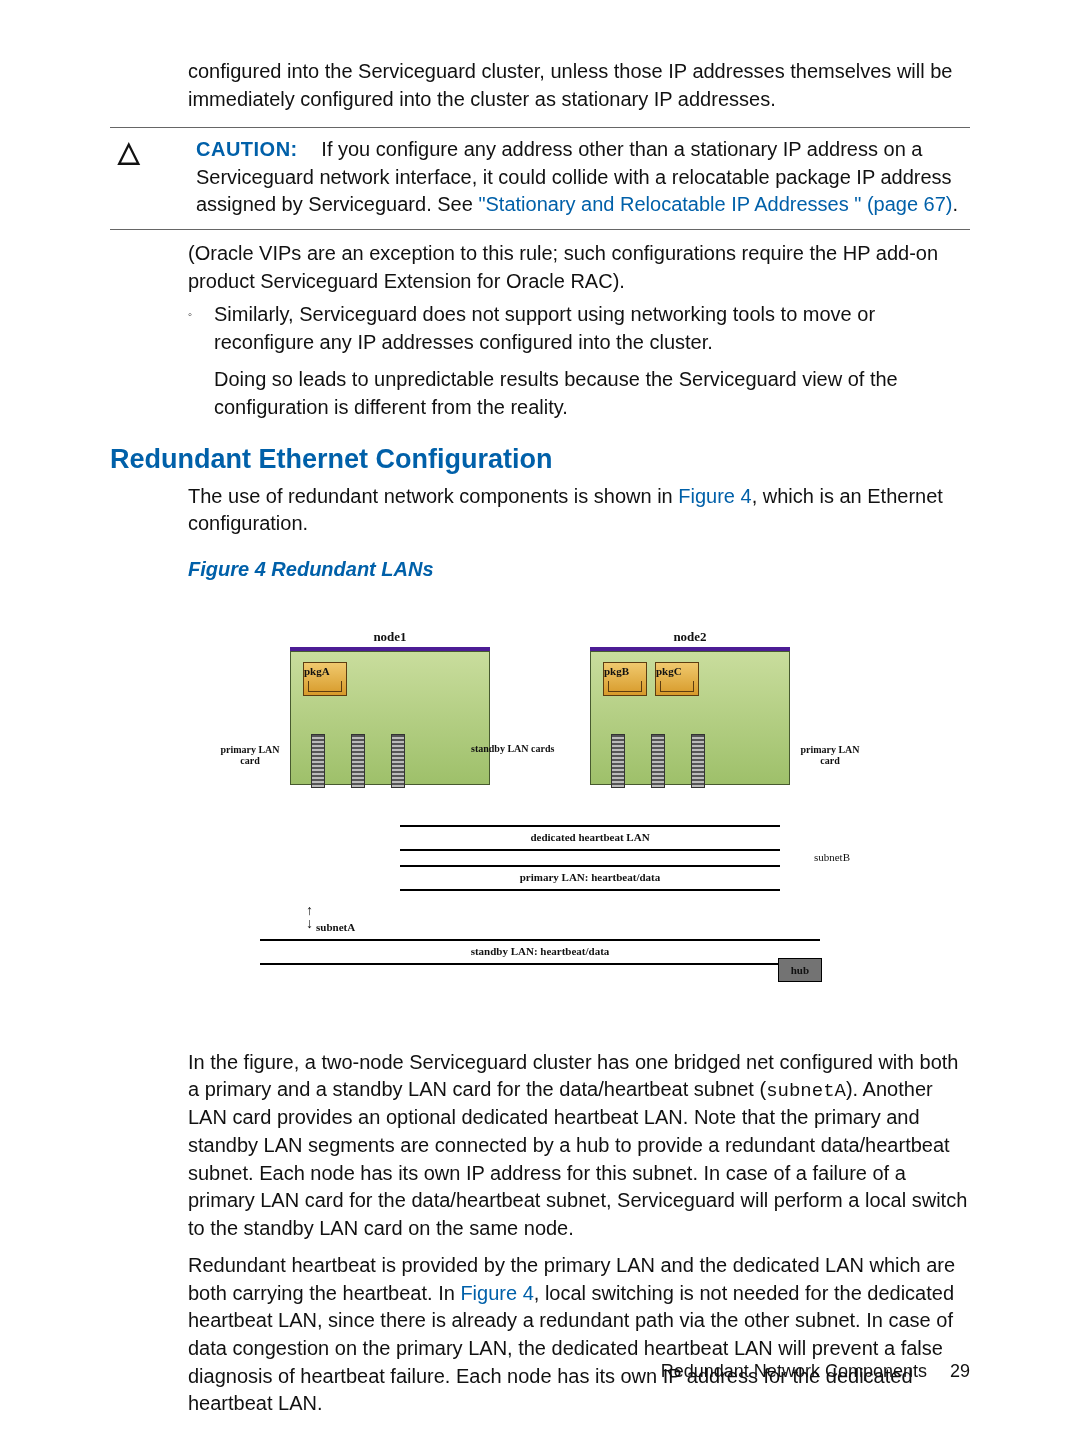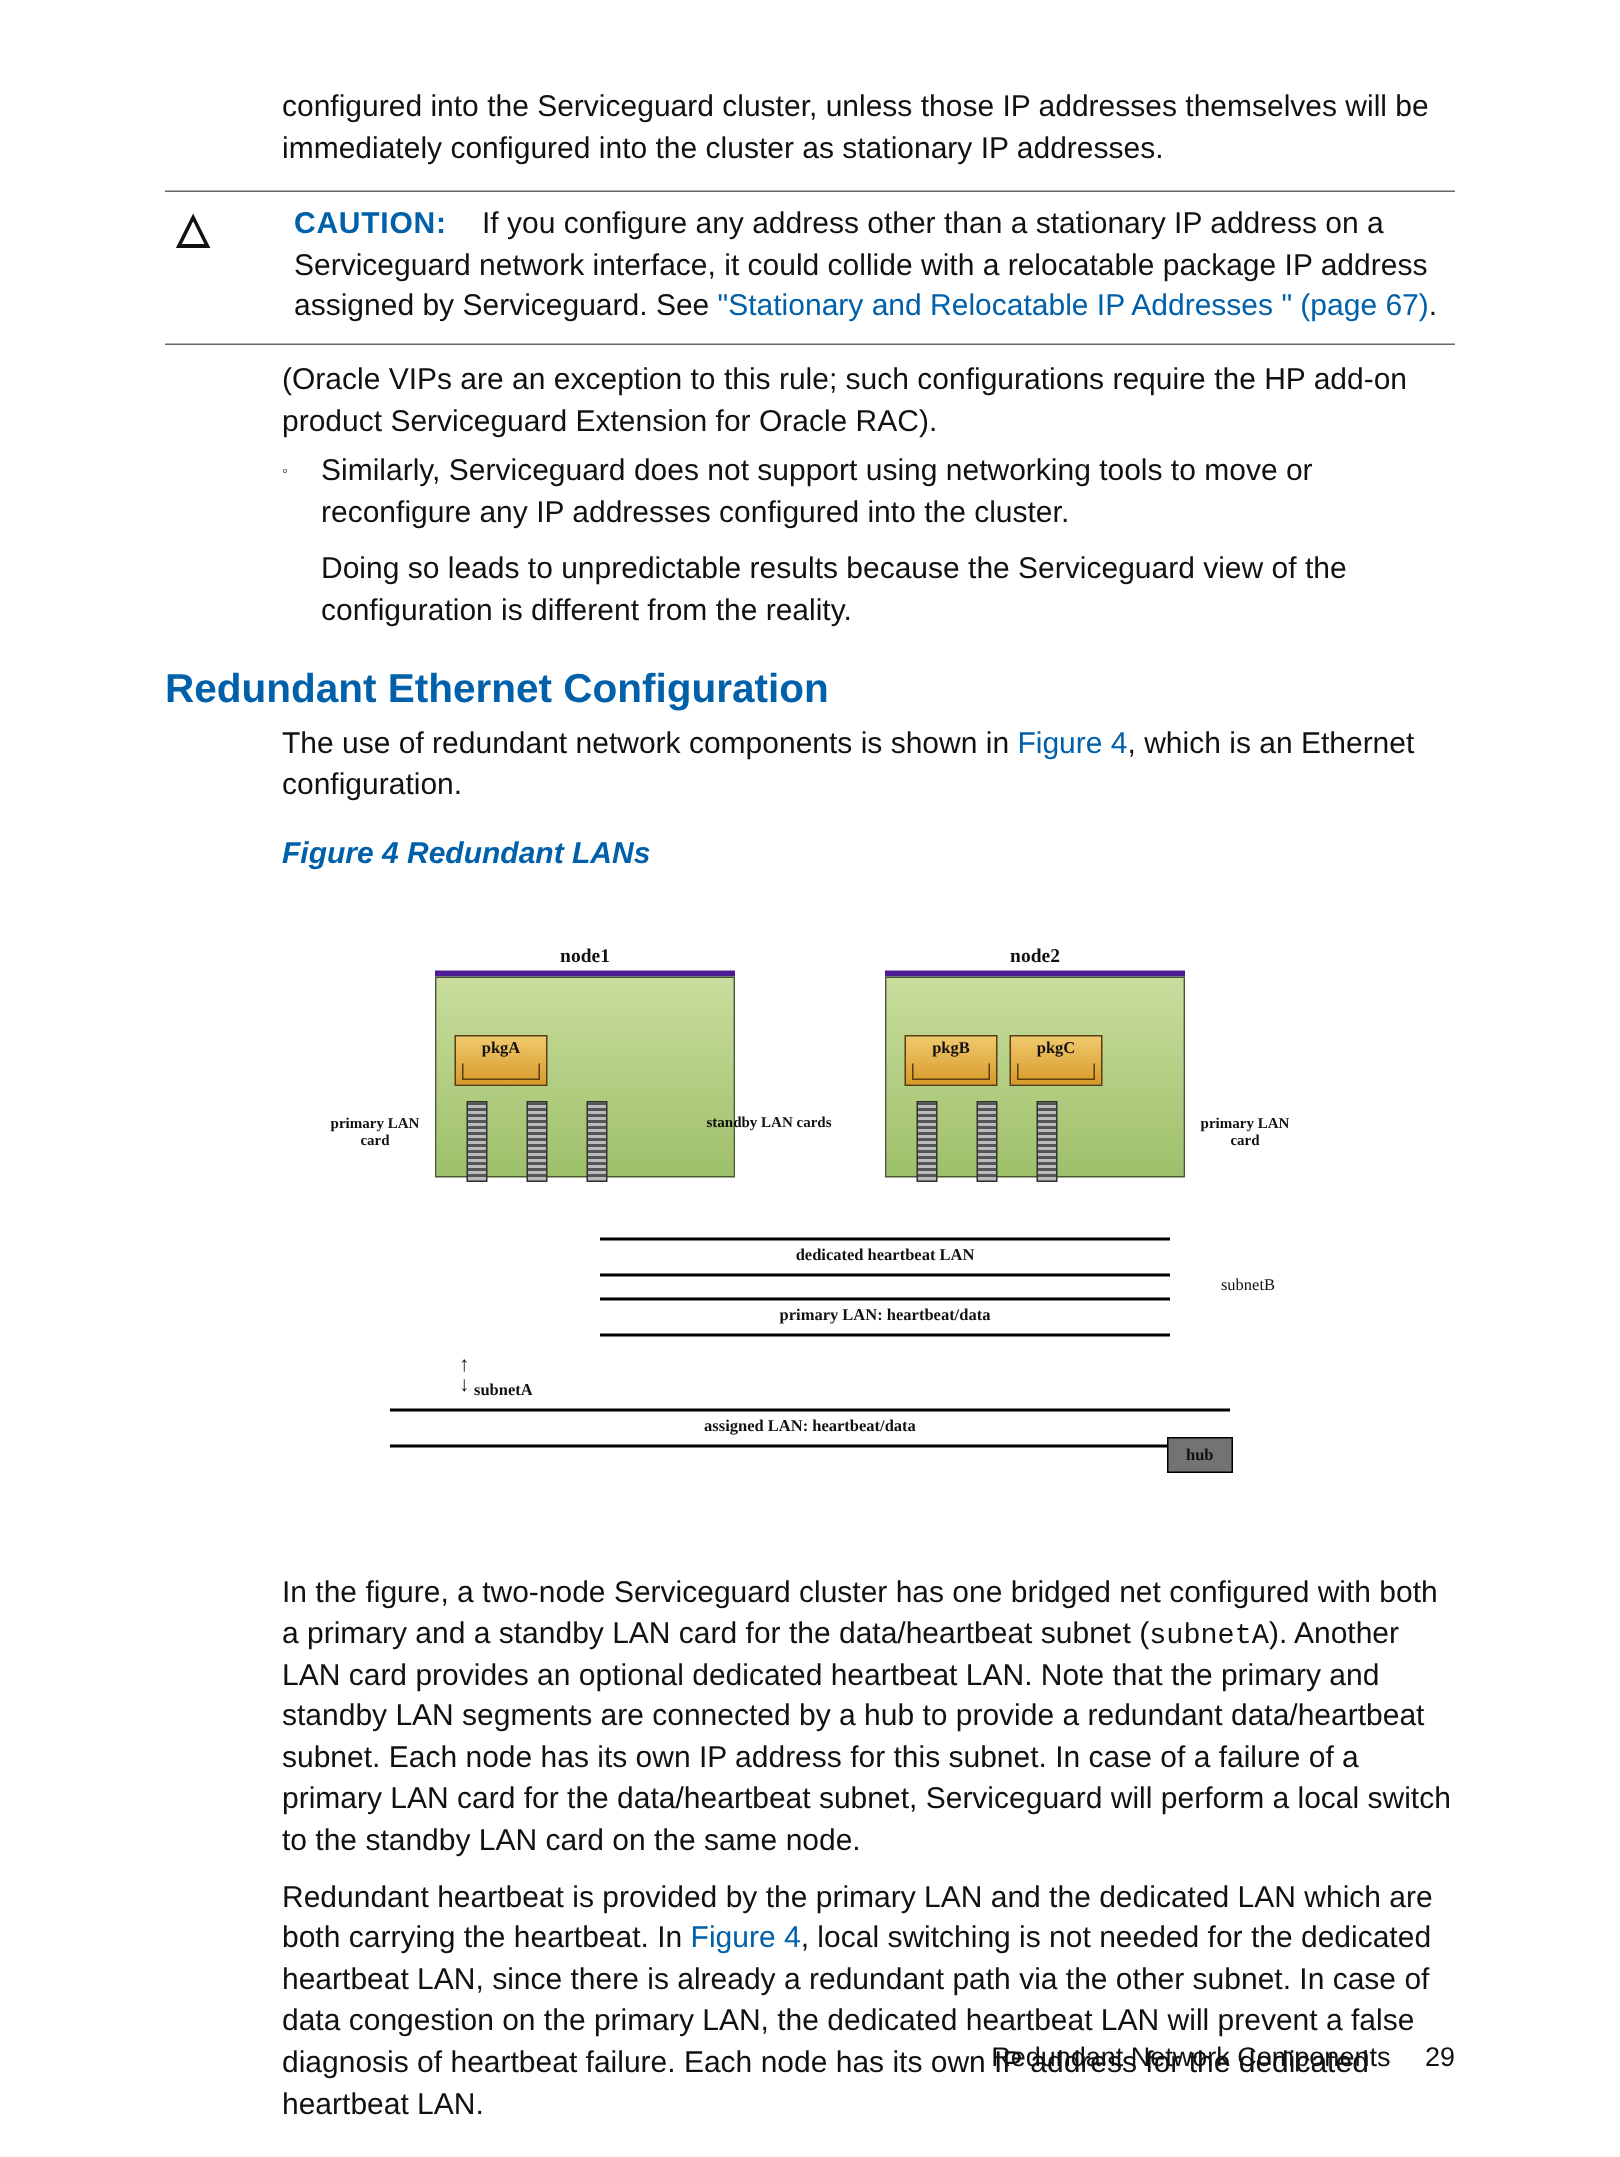--- a/index.html
+++ b/index.html
@@ -64,30 +64,29 @@
   .node-body {
     border: 1px solid #475a2f;
     height: 112px;
     background: linear-gradient(#c9dd9d, #9ec06a);
     position: relative;
     display: flex;
     gap: 8px;
     padding: 10px 12px;
   }
   .pkg {
-    width: 62px; height: 34px;
+    width: 44px; height: 34px;
     border: 1px solid #5c3c10;
     background: linear-gradient(#f0c96e, #d79a2a);
-    text-align: center;
+    text-align: left;
     font-weight: 700;
     font-size: 11px;
     padding-top: 2px;
     box-sizing: border-box;
     position: relative;
-    margin-top: 28px;
   }
   .pkg:after {
     content:"";
     position:absolute; left:4px; right:4px; bottom:3px; height:10px;
     border:1px solid #5c3c10;
     border-top:none;
   }
   .nic {
     position:absolute;
     width: 12px; height: 52px;
@@ -202,21 +201,21 @@
 
     <div class="lan-stack">
       <div class="lan-bar">dedicated heartbeat LAN</div>
       <div class="lan-bar">
         <span>primary LAN: heartbeat/data</span>
         <span class="subnetB">subnetB</span>
       </div>
       <div class="subnetA-arrows">↑<br>↓</div>
       <div class="subnetA">subnetA</div>
       <div class="lan-bar full" style="margin-top:6px;">
-        <span>assigned LAN: heartbeat/data</span>
+        <span>standby LAN: heartbeat/data</span>
         <span class="hub">hub</span>
       </div>
     </div>
   </div>
 
   <div style="height:70px;"></div>
 
   <p class="para-indent">
     <span>In the figure, a two-node Serviceguard cluster has one bridged net configured with both a primary and a standby LAN card for the data/heartbeat subnet (</span><span class="mono">subnetA</span><span>). Another LAN card provides an optional dedicated heartbeat LAN. Note that the primary and standby LAN segments are connected by a hub to provide a redundant data/heartbeat subnet. Each node has its own IP address for this subnet. In case of a failure of a primary LAN card for the data/heartbeat subnet, Serviceguard will perform a local switch to the standby LAN card on the same node.</span>
   </p>

